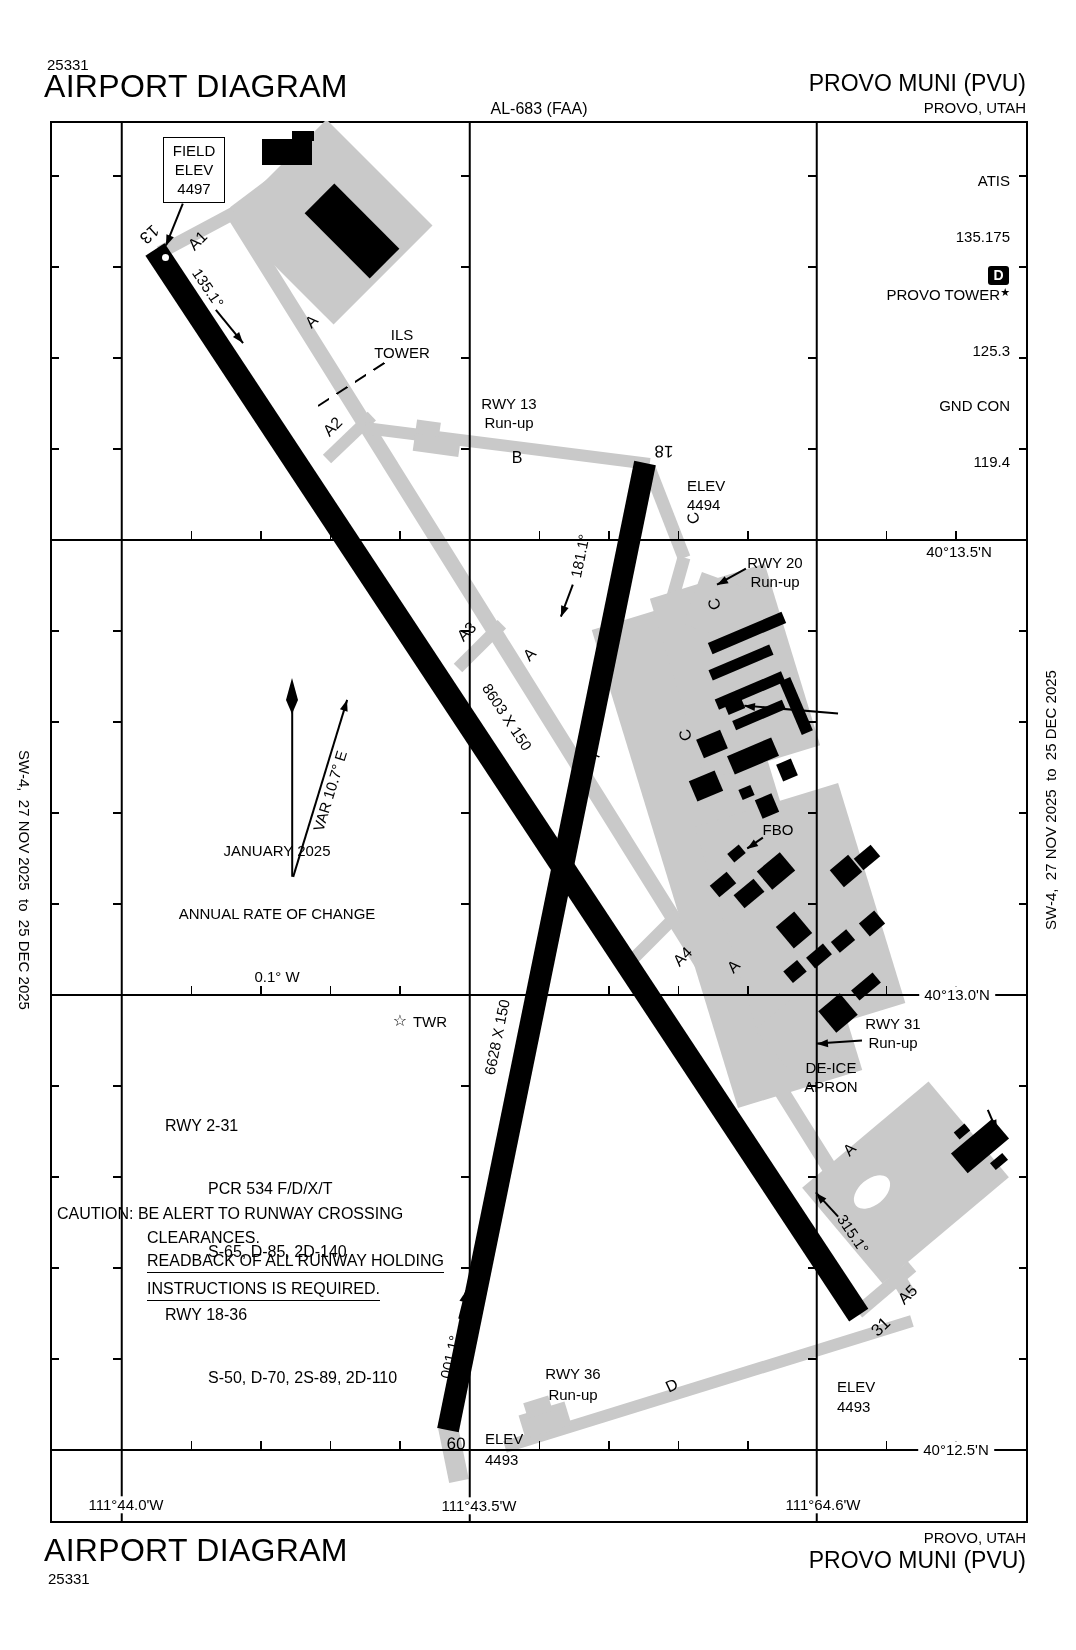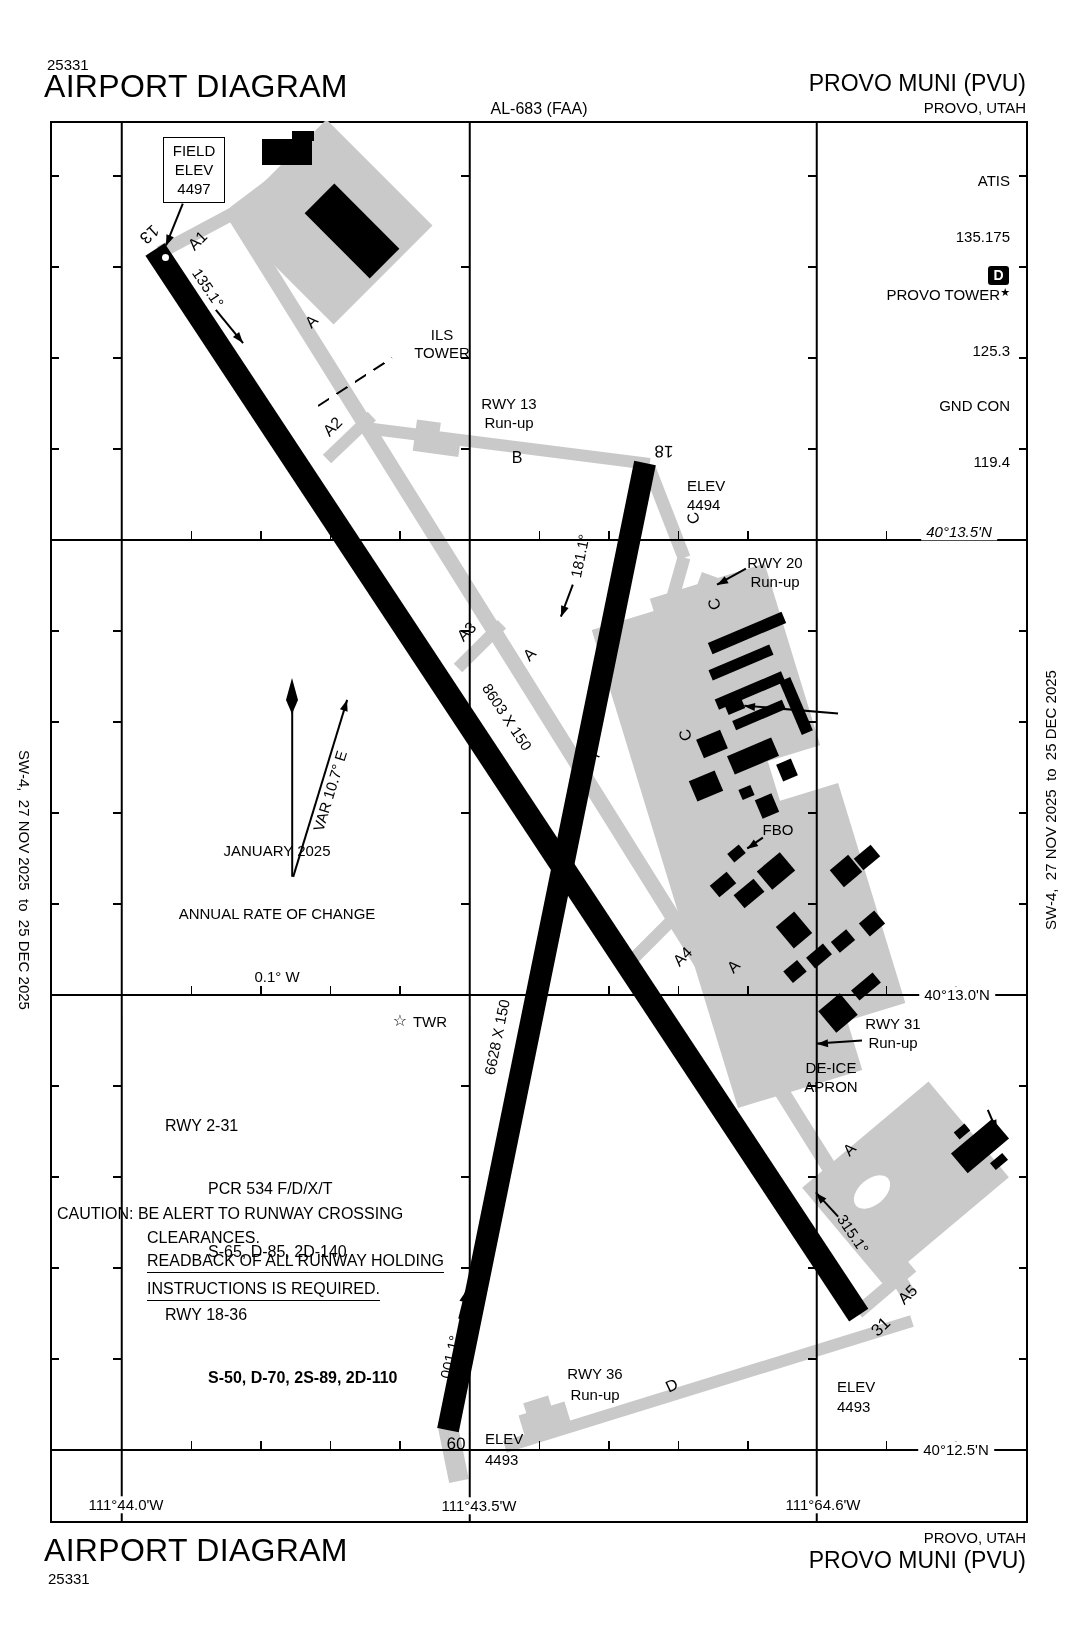--- a/index.html
+++ b/index.html
@@ -227,21 +227,21 @@
 
   <div class="L" style="left:24px;top:880px;transform:translate(-50%,-50%) rotate(90deg);">SW-4,  27 NOV 2025  to  25 DEC 2025</div>
   <div class="L" style="left:1051px;top:800px;transform:translate(-50%,-50%) rotate(-90deg);">SW-4,  27 NOV 2025  to  25 DEC 2025</div>
 
   <div class="fe" style="left:163px;top:137px;width:60px;height:61px;">
     <div>FIELD</div>
     <div>ELEV</div>
     <div>4497</div>
   </div>
 
-  <div class="L coord" style="left:959px;top:532px;transform:translate(-50%,-50%);font-style:italic;">40°13.5'N</div>
+  <div class="L coord" style="left:959px;top:552px;transform:translate(-50%,-50%);">40°13.5'N</div>
   <div class="L coord" style="left:957px;top:995px;transform:translate(-50%,-50%);">40°13.0'N</div>
   <div class="L coord" style="left:956px;top:1450px;transform:translate(-50%,-50%);">40°12.5'N</div>
   <div class="L coord" style="left:126px;top:1505px;transform:translate(-50%,-50%);">111°44.0'W</div>
   <div class="L coord" style="left:479px;top:1506px;transform:translate(-50%,-50%);">111°43.5'W</div>
   <div class="L coord" style="left:823px;top:1505px;transform:translate(-50%,-50%);">111°64.6'W</div>
 
   <div class="L" style="left:149px;top:234px;font-size:17px;transform:translate(-50%,-50%) rotate(137deg);">13</div>
   <div class="L" style="left:208px;top:288px;transform:translate(-50%,-50%) rotate(56deg);">135.1°</div>
   <div class="L" style="left:664px;top:451px;font-size:17px;transform:translate(-50%,-50%) rotate(181deg);">18</div>
   <div class="L" style="left:580px;top:556px;transform:translate(-50%,-50%) rotate(-78.5deg);">181.1°</div>
@@ -270,55 +270,55 @@
   <div class="L" style="left:593px;top:757px;font-size:16px;transform:translate(-50%,-50%) rotate(-45deg);">A</div>
   <div class="L" style="left:694px;top:518px;font-size:16px;transform:translate(-50%,-50%) rotate(-105deg);">C</div>
   <div class="L" style="left:715px;top:604px;font-size:16px;transform:translate(-50%,-50%) rotate(-105deg);">C</div>
   <div class="L" style="left:686px;top:735px;font-size:16px;transform:translate(-50%,-50%) rotate(-105deg);">C</div>
   <div class="L" style="left:683px;top:957px;font-size:16px;transform:translate(-50%,-50%) rotate(-45deg);">A4</div>
   <div class="L" style="left:734px;top:967px;font-size:16px;transform:translate(-50%,-50%) rotate(-45deg);">A</div>
   <div class="L" style="left:850px;top:1150px;font-size:16px;transform:translate(-50%,-50%) rotate(-45deg);">A</div>
   <div class="L" style="left:908px;top:1295px;font-size:16px;transform:translate(-50%,-50%) rotate(-44deg);">A5</div>
   <div class="L" style="left:672px;top:1386px;font-size:16px;transform:translate(-50%,-50%) rotate(-25deg);">D</div>
 
-  <div class="L ctr" style="left:402px;top:344px;transform:translate(-50%,-50%);line-height:18px;margin-left:40px;">
+  <div class="L ctr" style="left:402px;top:344px;transform:translate(-50%,-50%);line-height:18px;">
     <div>ILS</div><div>TOWER</div>
   </div>
   <div class="L ctr" style="left:509px;top:413px;transform:translate(-50%,-50%);line-height:19px;">
     <div>RWY 13</div><div>Run-up</div>
   </div>
   <div class="L ctr" style="left:775px;top:572px;transform:translate(-50%,-50%);line-height:19px;">
     <div>RWY 20</div><div>Run-up</div>
   </div>
   <div class="L" style="left:778px;top:830px;transform:translate(-50%,-50%);">FBO</div>
   <div class="L ctr" style="left:893px;top:1033px;transform:translate(-50%,-50%);line-height:19px;">
     <div>RWY 31</div><div>Run-up</div>
   </div>
   <div class="L ctr" style="left:831px;top:1077px;transform:translate(-50%,-50%);line-height:19px;">
     <div>DE-ICE</div><div>APRON</div>
   </div>
-  <div class="L ctr" style="left:573px;top:1384px;transform:translate(-50%,-50%);line-height:21px;margin-left:22px;">
+  <div class="L ctr" style="left:573px;top:1384px;transform:translate(-50%,-50%);line-height:21px;">
     <div>RWY 36</div><div>Run-up</div>
   </div>
   <div class="L" style="left:400px;top:1021px;font-size:16px;transform:translate(-50%,-50%);">☆</div>
   <div class="L" style="left:430px;top:1022px;transform:translate(-50%,-50%);">TWR</div>
 
   <div class="L" style="left:330px;top:791px;transform:translate(-50%,-50%) rotate(-73deg);">VAR 10.7° E</div>
   <div class="L ctr" style="left:277px;top:913px;transform:translate(-50%,-50%);line-height:21px;">
     <div>JANUARY 2025</div>
     <div>ANNUAL RATE OF CHANGE</div>
     <div>0.1° W</div>
   </div>
 
   <div class="L" style="left:165px;top:1073px;font-size:16px;line-height:21px;">
     <div>RWY 2-31</div>
     <div style="padding-left:43px;">PCR 534 F/D/X/T</div>
     <div style="padding-left:43px;">S-65, D-85, 2D-140</div>
     <div>RWY 18-36</div>
-    <div style="padding-left:43px;font-weight:bold;">S-50, D-70, 2S-89, 2D-110</div>
+    <div style="padding-left:43px;">S-50, D-70, 2S-89, 2D-110</div>
   </div>
 
   <div class="L" style="left:57px;top:1205px;font-size:16px;">CAUTION: BE ALERT TO RUNWAY CROSSING</div>
   <div class="L" style="left:147px;top:1229px;font-size:16px;">CLEARANCES.</div>
   <div class="L ul" style="left:147px;top:1252px;font-size:16px;">READBACK OF ALL RUNWAY HOLDING</div>
   <div class="L ul" style="left:147px;top:1280px;font-size:16px;">INSTRUCTIONS IS REQUIRED.</div>
 
   <div class="L big" style="left:44px;top:1532px;">AIRPORT DIAGRAM</div>
   <div class="L" style="left:48px;top:1570px;">25331</div>
   <div class="L rt" style="right:50px;top:1529px;">PROVO, UTAH</div>

